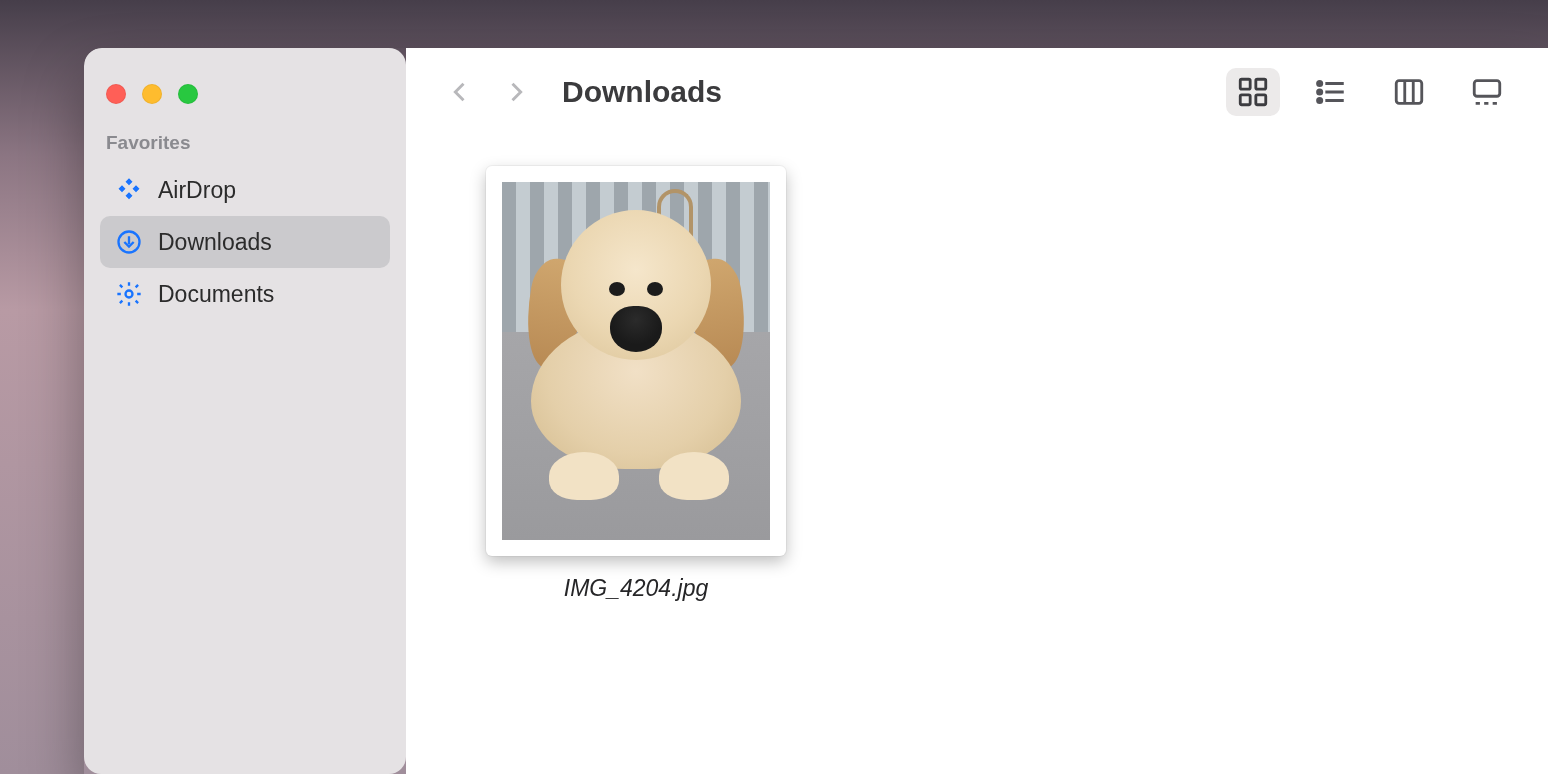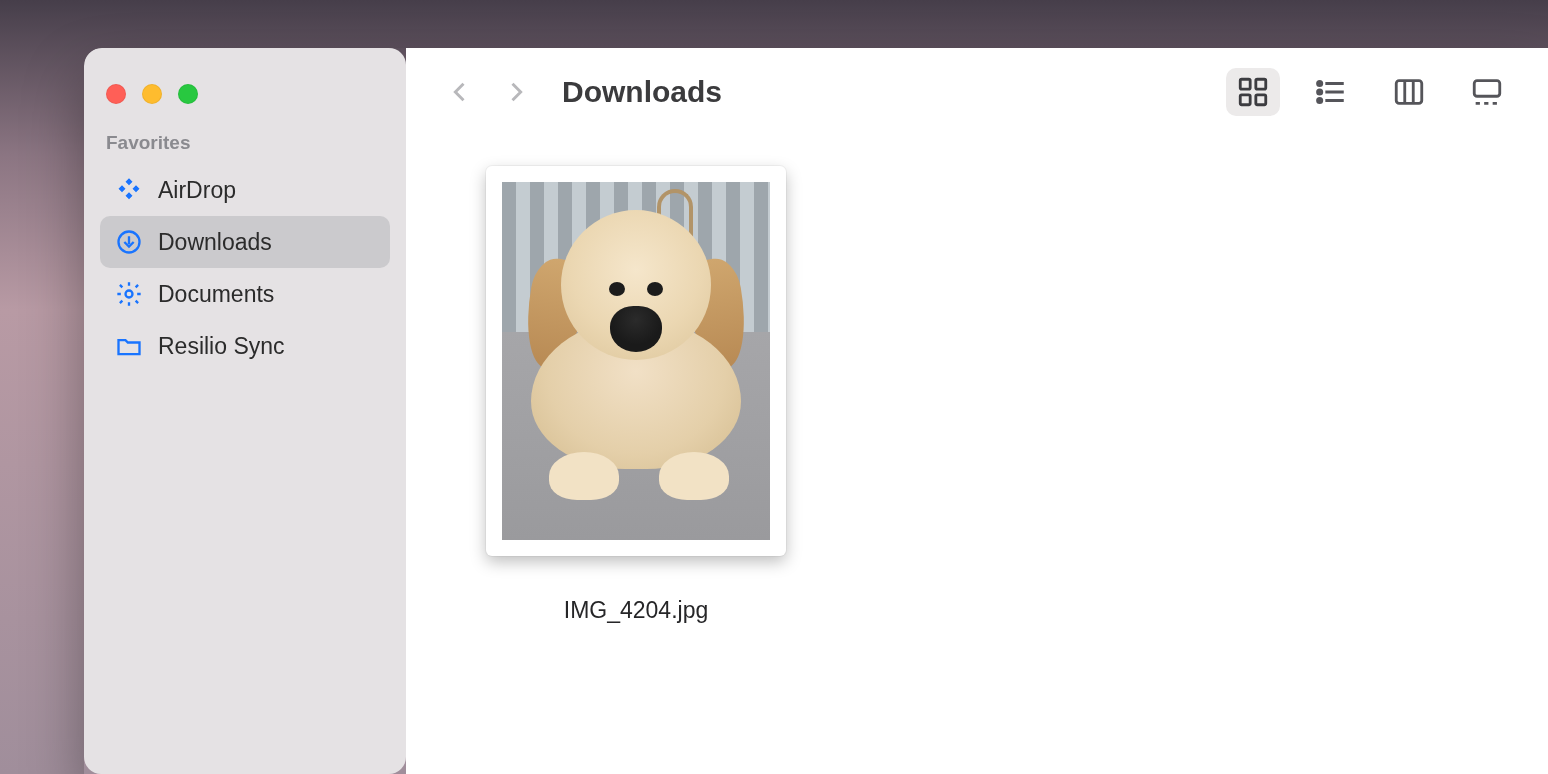--- a/index.html
+++ b/index.html
@@ -120,26 +120,27 @@
     padding: 16px;
     display:flex; align-items:center; justify-content:center;
   }
   .thumb-inner {
     width:100%; height:100%;
     display:flex; align-items:center; justify-content:center;
     overflow:hidden;
   }
   .thumb-inner.bordered { border:1px solid #d9d9d9; background:#fff;}
   .filename {
-    margin-top: 38px;
+    margin-top: 16px;
     font-size: 23px;
     color: #262628;
     text-align:center;
     line-height:1.45;
     max-width: 300px;
+    font-style: italic;
   }
   
   .dog-wrap { position:relative; width:100%; height:100%; }
   .dog {
     position:absolute;
     left:50%; top:52%;
     transform: translate(-50%,-50%);
     width: 230px; height: 260px;
   }
   .dog .body {
@@ -248,28 +249,20 @@
     <div class="side-item">
       <span class="side-icon blue">
         <svg viewBox="0 0 24 24" fill="none" stroke="currentColor" stroke-width="2">
             <circle cx="12" cy="12" r="3"></circle>
             <path d="M12 2v3M12 19v3M4.2 4.2l2.1 2.1M17.7 17.7l2.1 2.1M2 12h3M19 12h3M4.2 19.8l2.1-2.1M17.7 6.3l2.1-2.1"></path>
           </svg>
       </span>
       <span>Documents</span>
     </div>
 
-    <div class="side-item">
-      <span class="side-icon blue">
-        <svg viewBox="0 0 24 24" fill="none" stroke="currentColor" stroke-width="2">
-            <path d="M3 7h6l2 2h10v10H3z"></path>
-          </svg>
-      </span>
-      <span>Resilio Sync</span>
-    </div>
   </aside>
 
   <main class="main">
     <div class="toolbar">
       <div class="nav-arrow">
         <svg viewBox="0 0 24 24" width="28" height="28" fill="none" stroke="currentColor" stroke-width="2.5">
             <path d="M15 5l-7 7 7 7"></path>
           </svg>
       </div>
       <div class="nav-arrow">

